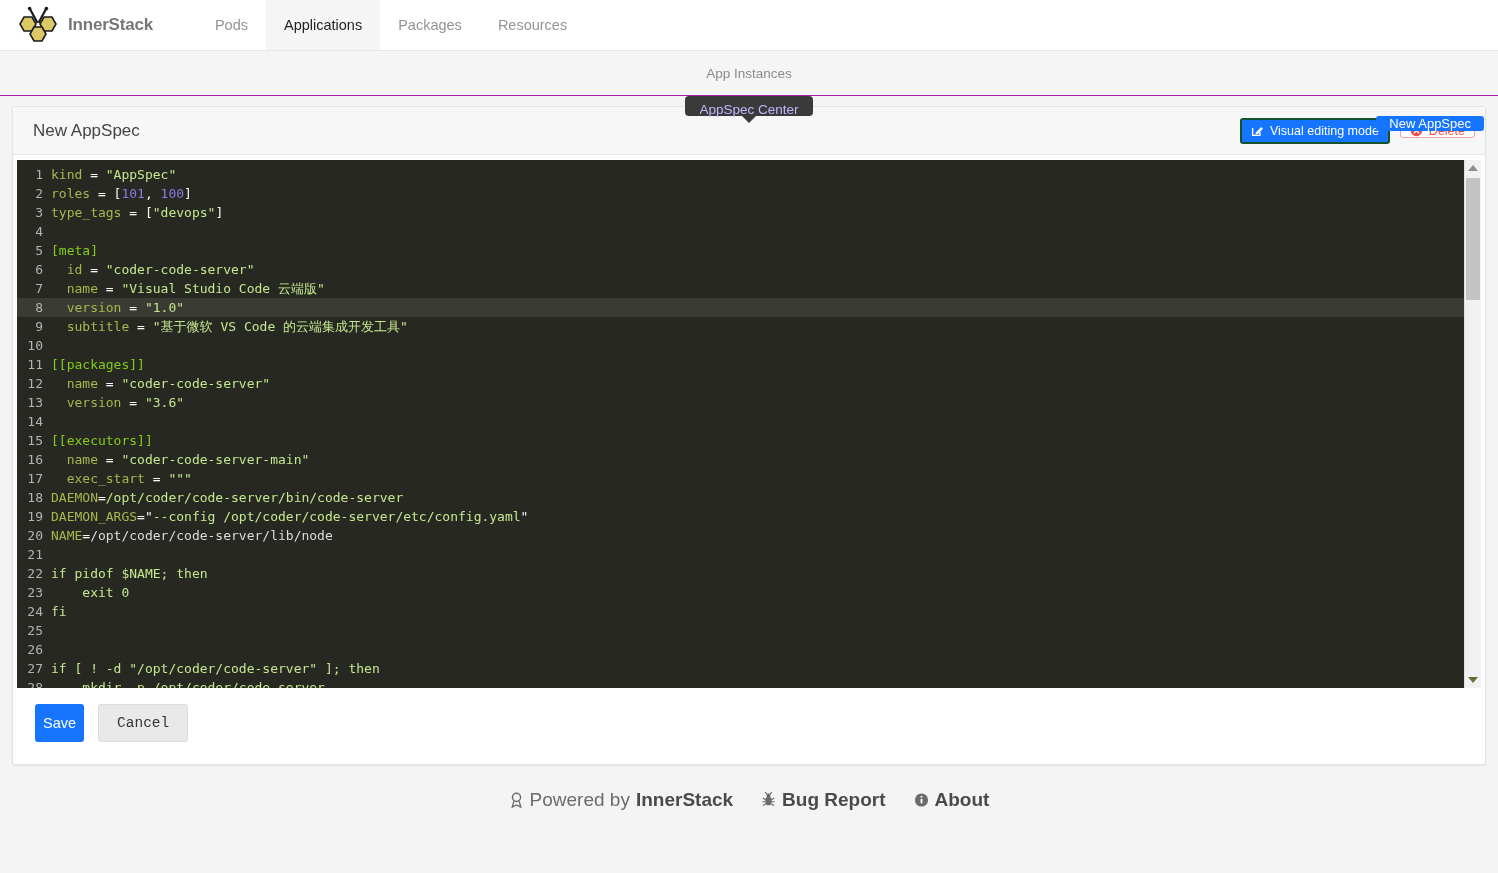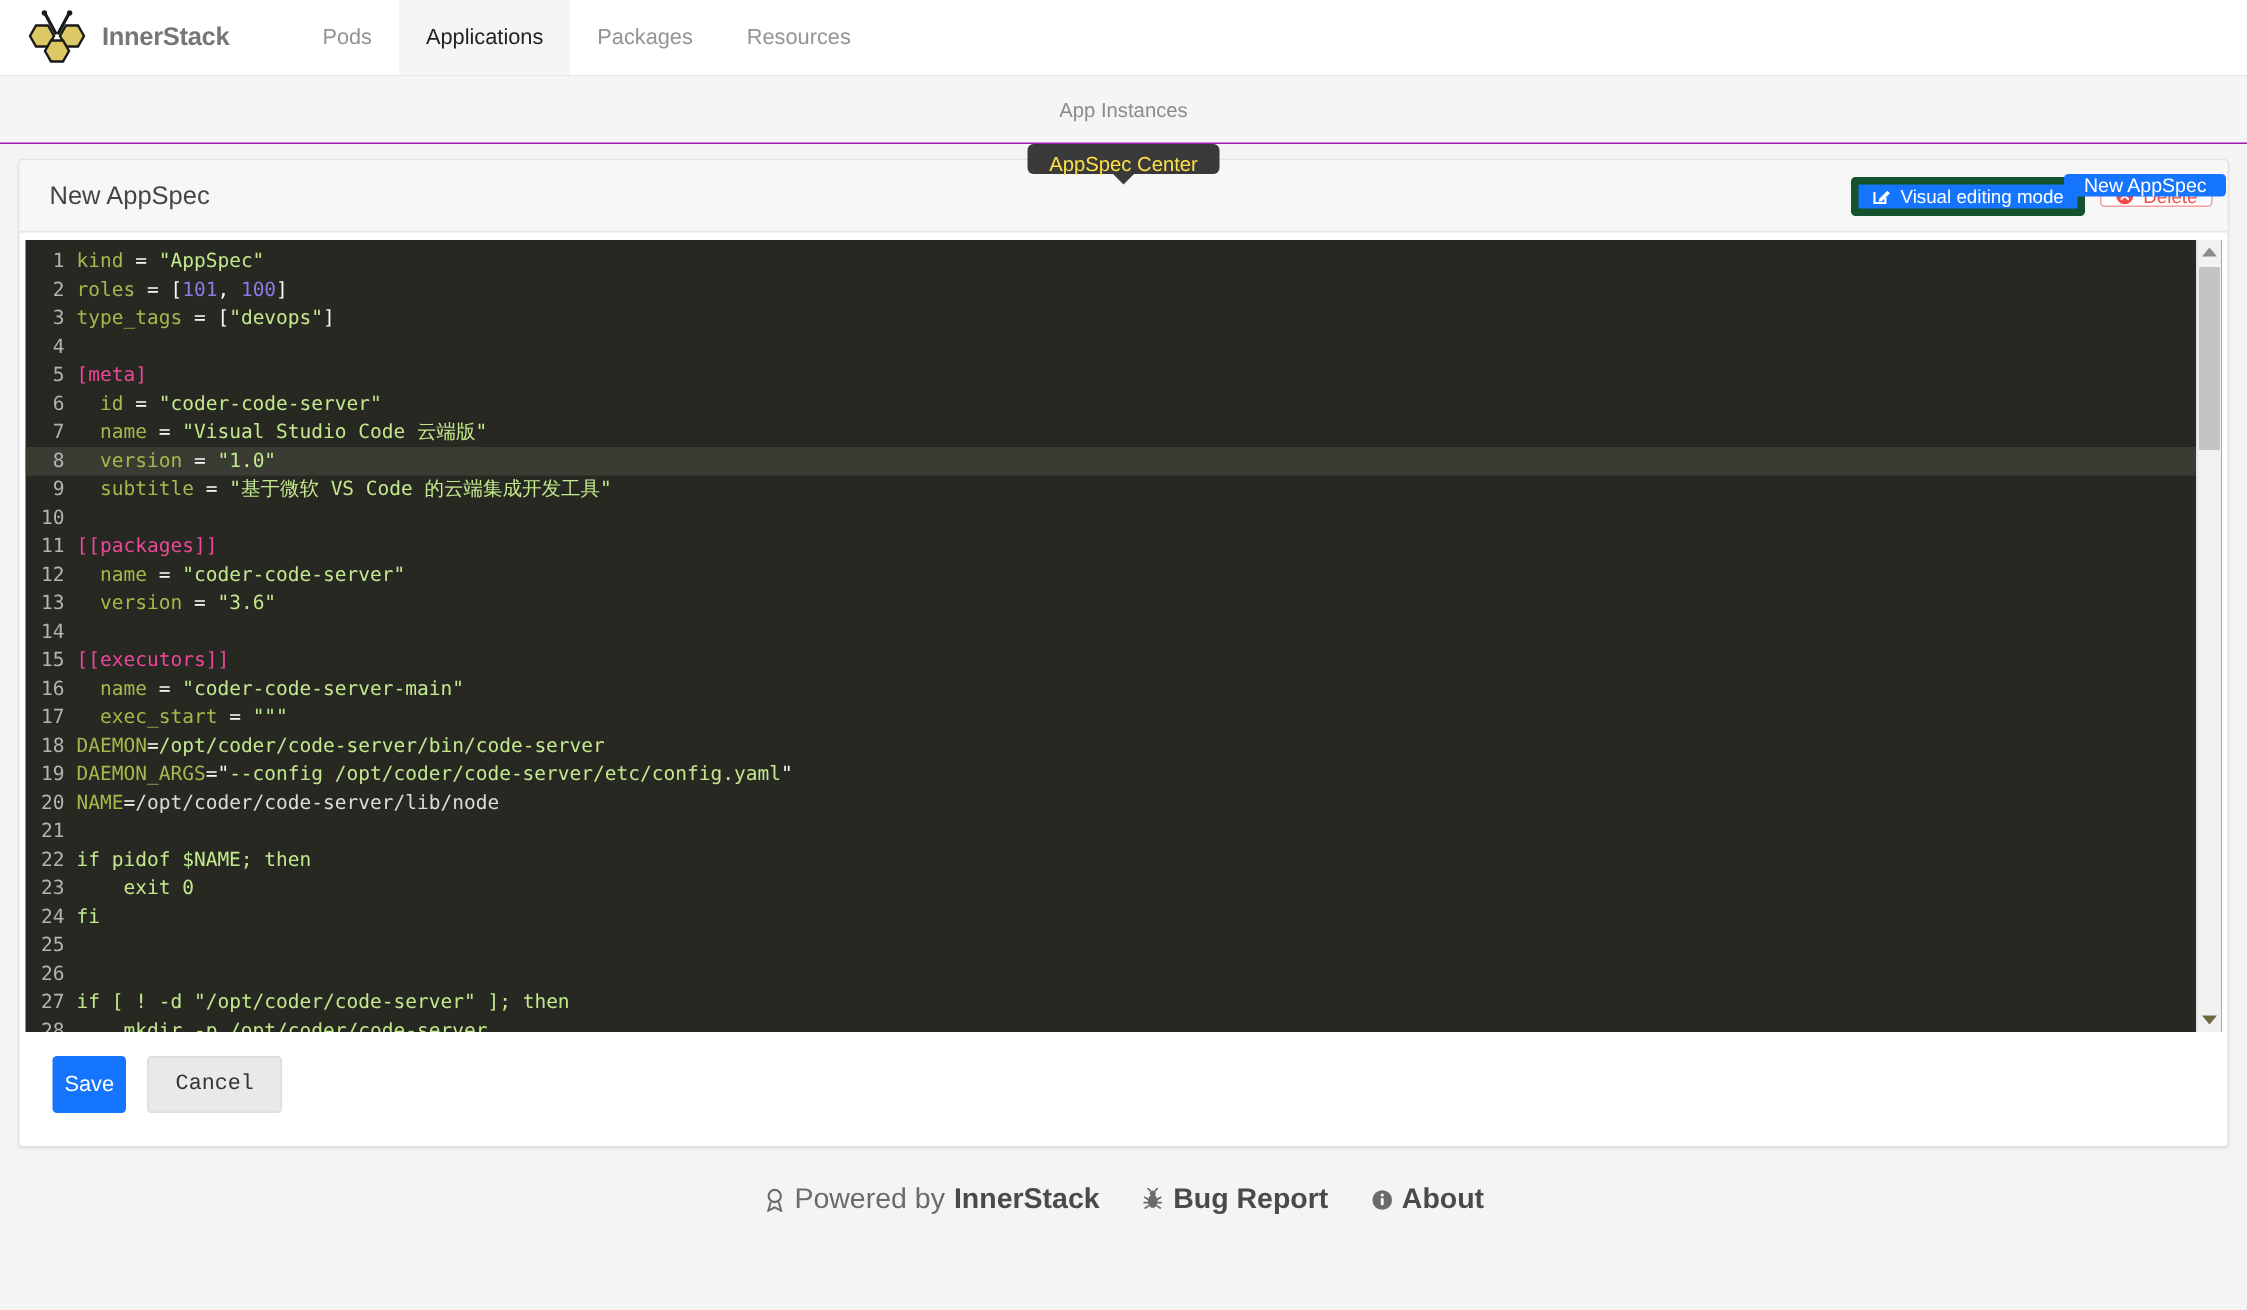--- a/index.html
+++ b/index.html
@@ -64,21 +64,21 @@
     font-size: 13.5px;
     color: #8b8b8b;
     padding: 0 14px;
     line-height: 45px;
     cursor: pointer;
     user-select: none;
   }
   .subnav-tab.active {
     position: relative;
     background: #3a3a3a;
-    color: #fde047;
+    color: #c4b5fd;
     border-radius: 4px;
     line-height: 28px;
     height: 20px;
     padding: 0 14px;
     display: inline-block;
   }
   .subnav-tab.active::after {
     content: "";
     position: absolute;
     left: 50%; bottom: -7px; transform: translateX(-50%);
@@ -112,21 +112,21 @@
   .card-head {
     height: 48px;
     background: #f7f7f7;
     border-bottom: 1px solid #e6e6e6;
     display: flex; align-items: center;
     padding: 0 10px 0 20px;
   }
   .card-title { font-size: 17px; color: #444444; }
   .card-head-actions { margin-left: auto; display: flex; align-items: center; gap: 10px; }
   .btn-blue {
-    background: #1675ff; color:#fff; border:5px solid #14532d;
+    background: #1675ff; color:#fff; border:2px solid #14532d;
     border-radius: 3px; height: 26px; padding: 0 9px;
     font-size: 12.5px; display:flex; align-items:center; gap:6px;
     cursor:pointer; font-family: inherit;
   }
   .btn-danger-outline {
     background: #ffffff; color:#ef4b4b; border:1px solid #f0a0a0;
     border-radius: 3px; height: 14px; padding: 0 9px;
     font-size: 12.5px; display:flex; align-items:center; gap:6px;
     cursor:pointer; font-family: inherit;
   }
@@ -161,21 +161,21 @@
     color: #b3b3b3;
     padding-right: 8px;
     flex: none;
     user-select: none;
   }
   .code-txt { color: #f8f8f2; }
 
   .t-key   { color: #a6b74c; }
   .t-str   { color: #c3e88d; }
   .t-num   { color: #8f7ae5; }
-  .t-tbl   { color: #ec4899; text-align: center; }
+  .t-tbl   { color: #84cc16; text-align: center; }
   .t-op    { color: #f8f8f2; }
   .t-plain { color: #dcdcdc; }
 
   
   .ed-scroll {
     width: 17px;
     background: #f1f1f1;
     border-left: 1px solid #e0e0e0;
     position: relative;
     flex: none;

